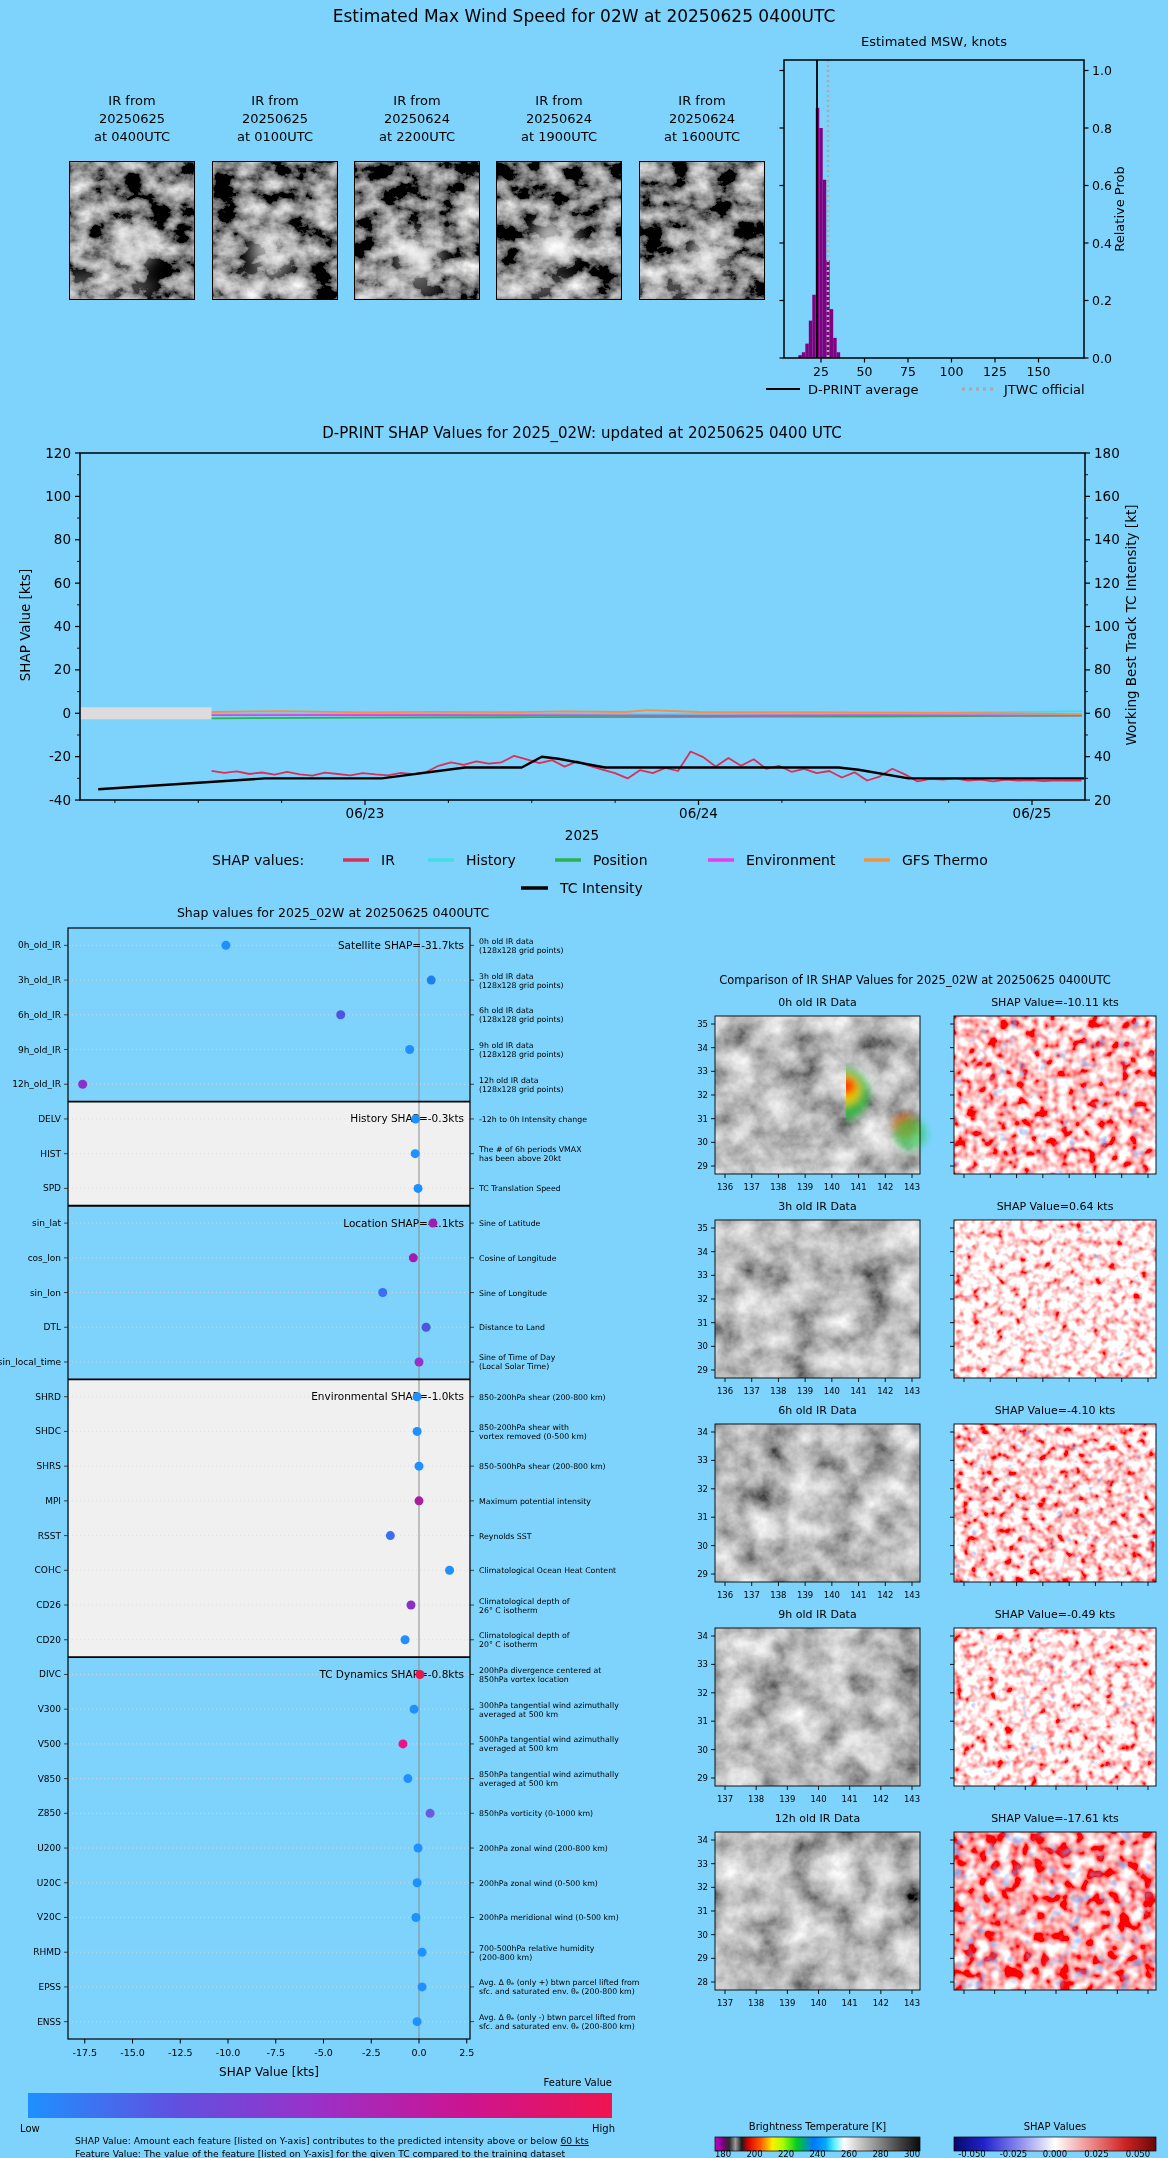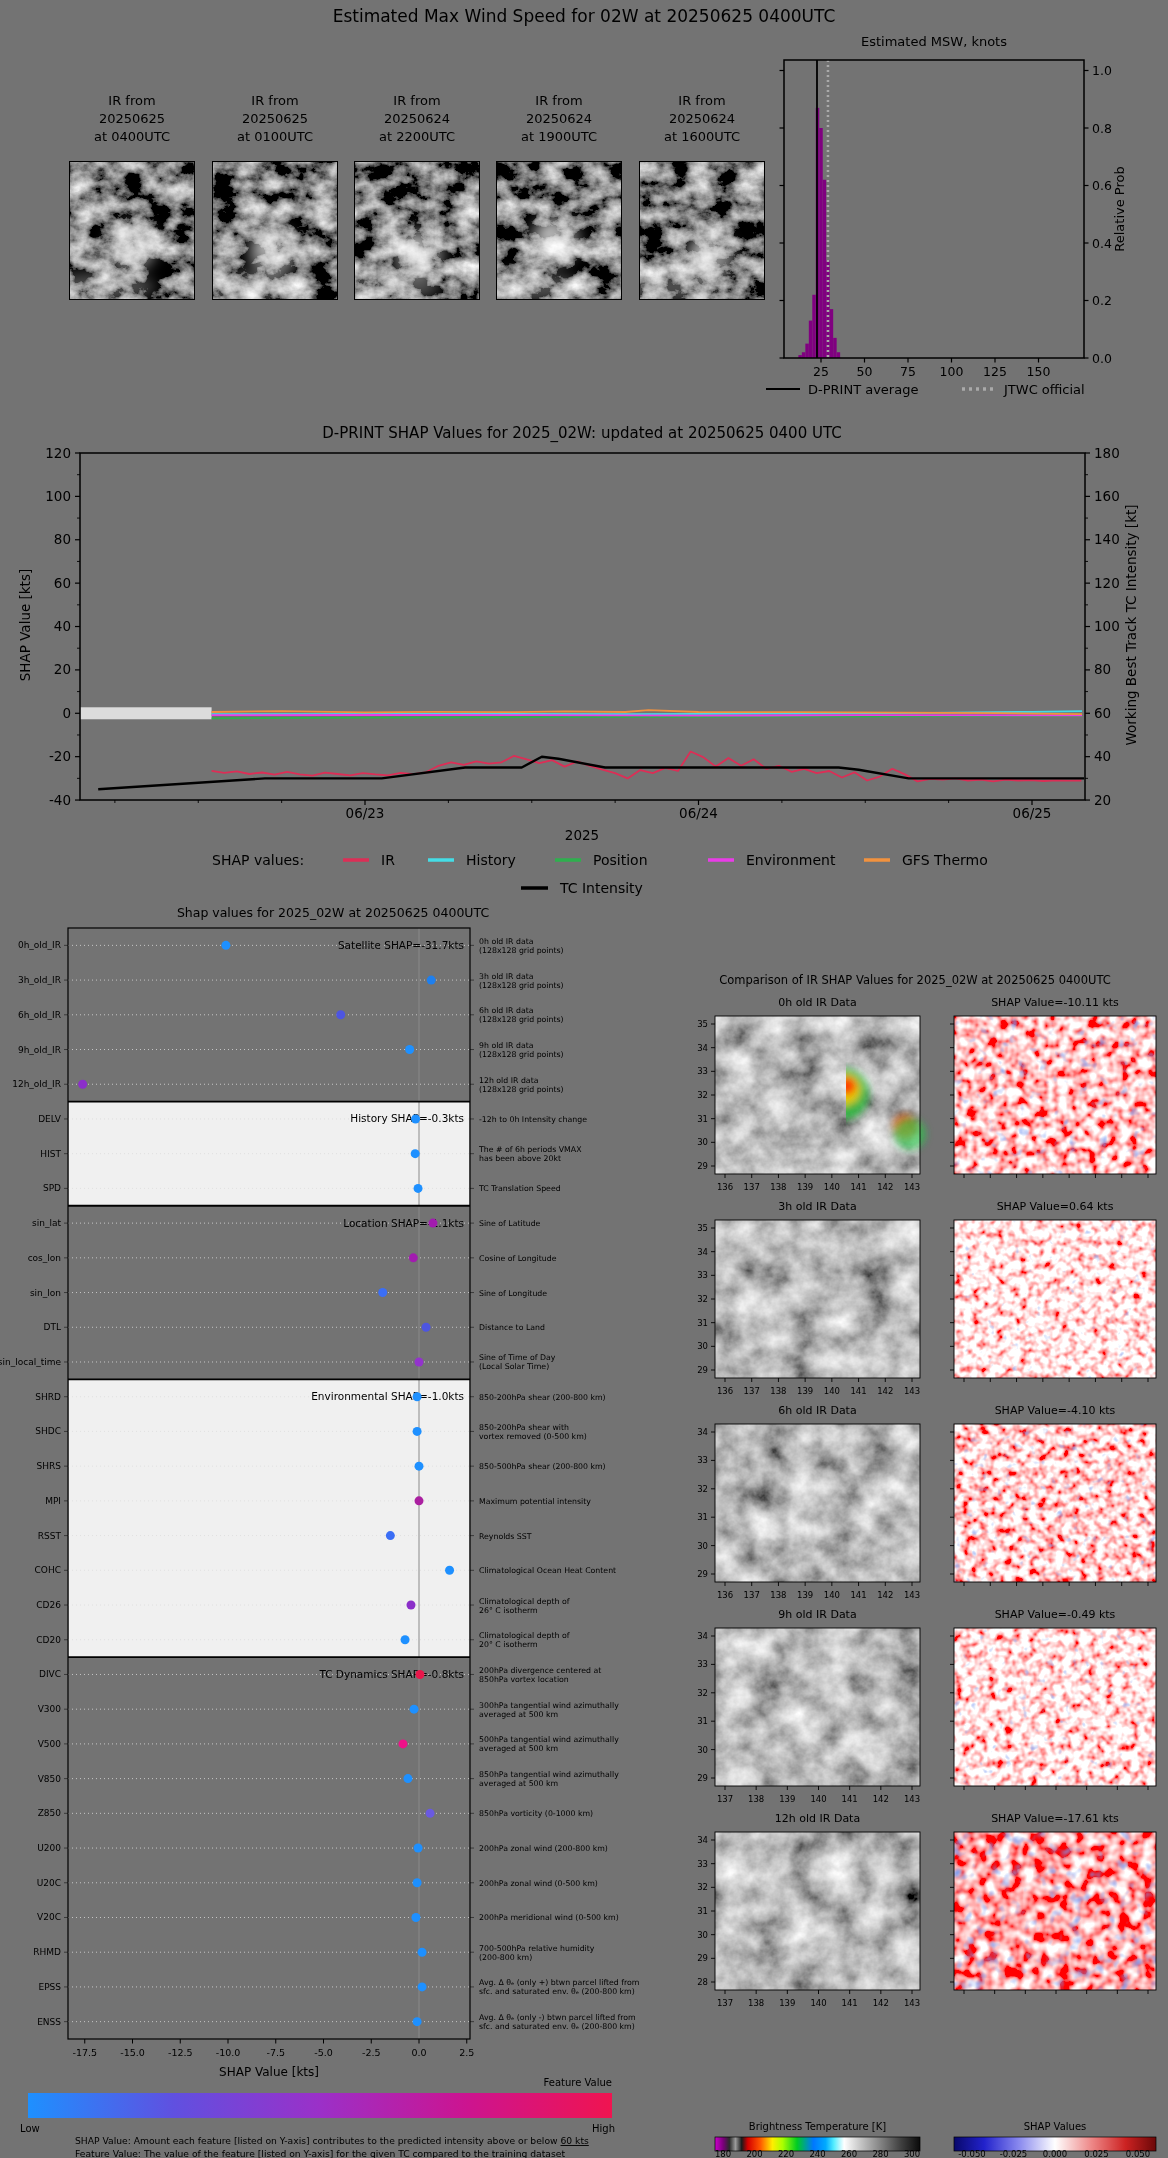--- a/index.html
+++ b/index.html
@@ -1,17 +1,17 @@
 <!DOCTYPE html>
 <html><head>
 <meta charset="utf-8">
 <style>
   html,body{margin:0;padding:0;background:#fff;}
   body{font-family:"DejaVu Sans","Liberation Sans",sans-serif;}
-  #canvas{position:relative;width:1168px;height:2158px;background:#737373;color:#000;overflow:hidden;}
+  #canvas{position:relative;width:1168px;height:2158px;background:#7dd3fc;color:#000;overflow:hidden;}
   .abs{position:absolute;}
   #top-title{left:0;top:6px;width:1168px;text-align:center;font-size:17px;}
   .thumb{position:absolute;width:126px;text-align:center;}
   .thumb .lbl{font-size:13px;line-height:18px;}
   .thumb .img{margin-top:15px;width:126px;height:139px;border:1px solid #000;box-sizing:border-box;background:#161616;}
   svg text{font-family:"DejaVu Sans","Liberation Sans",sans-serif;fill:#000;}
 </style>
 </head>
 <body>
 

